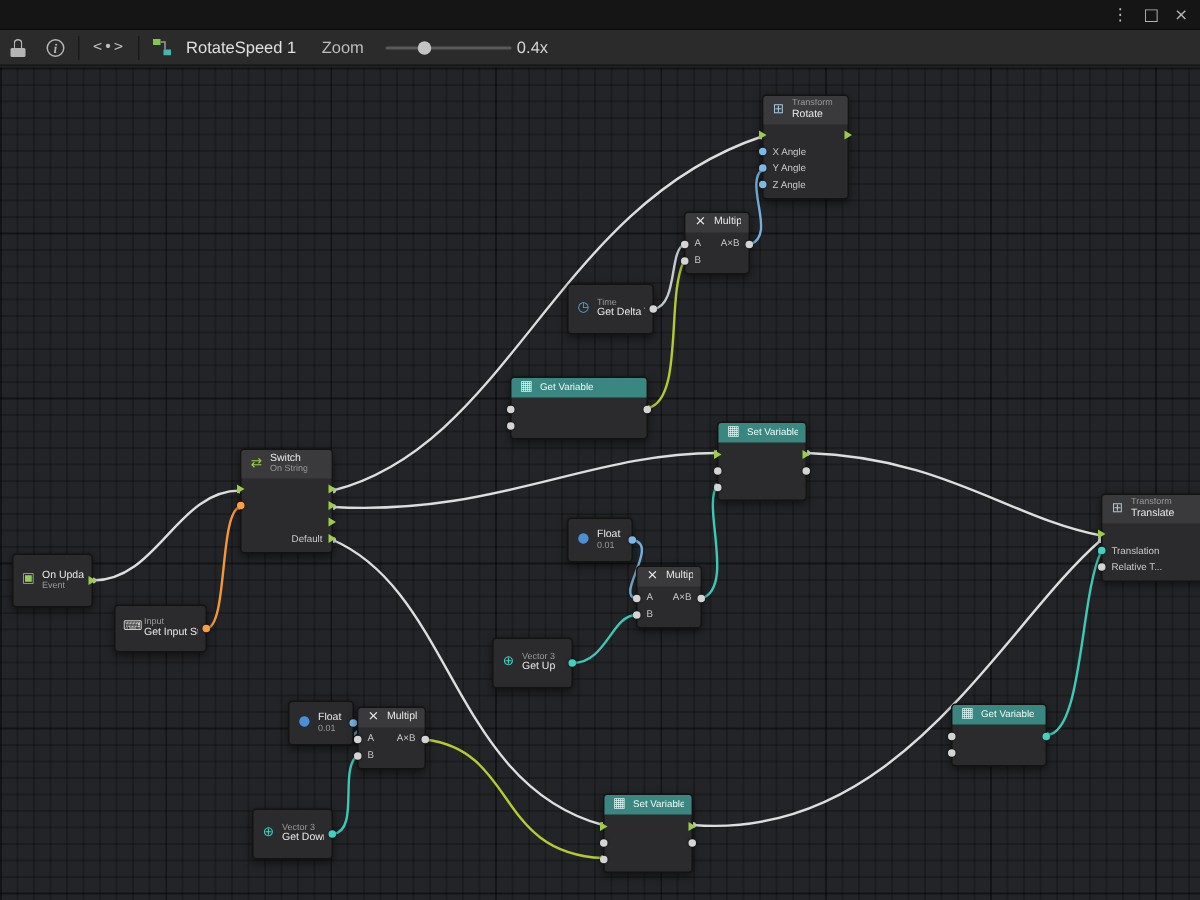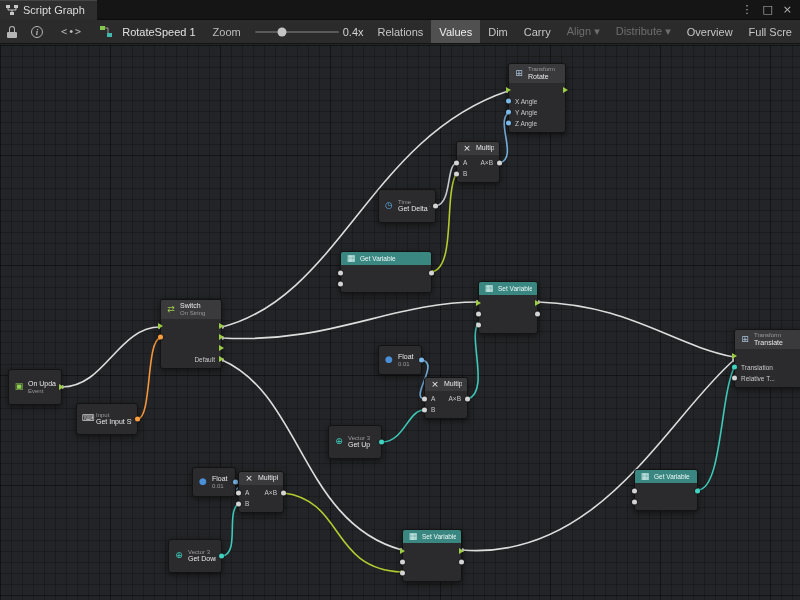--- a/index.html
+++ b/index.html
@@ -83,29 +83,20 @@
   .port.tri.left { left:-3px; } .port.tri.right { right:-3px; }
   .gnode.simple > .port { top:50%; }
   .tbicon { flex:none; }
 </style>
 </head>
 <body>
 
 <div class="window">
 
   <div class="titlebar">
-    <div class="tab">
-      <svg class="tbicon" width="12" height="12" viewBox="0 0 12 12">
-        <rect x="0" y="1" width="4" height="3" fill="#c8c8c8"></rect>
-        <rect x="8" y="1" width="4" height="3" fill="#c8c8c8"></rect>
-        <rect x="4" y="8" width="4" height="3" fill="#c8c8c8"></rect>
-        <path d="M2 4 v2 h8 v-2 M6 6 v2" stroke="#c8c8c8" stroke-width="1" fill="none"></path>
-      </svg>
-      <span>Script Graph</span>
-    </div>
     <div class="win-controls">
       <span class="win-glyph">⋮</span>
       <span class="win-glyph">□</span>
       <span class="win-glyph">×</span>
     </div>
   </div>
 
   <div class="toolbar">
     <div class="tb-pad">
       <span class="lock">
@@ -129,30 +120,20 @@
       </svg>
       <span>RotateSpeed 1</span>
     </div>
     <div class="zoom-wrap">
       <span class="zoom-label">Zoom</span>
       <div class="zoom-track">
         <span class="zoom-handle" style="left: 32%;"></span>
       </div>
       <span class="zoom-value">0.4x</span>
     </div>
-    <div class="tb-buttons">
-        <div class="tool-btn">Relations</div>
-        <div class="tool-btn active">Values</div>
-        <div class="tool-btn">Dim</div>
-        <div class="tool-btn">Carry</div>
-        <div class="tool-btn disabled">Align ▾</div>
-        <div class="tool-btn disabled">Distribute ▾</div>
-        <div class="tool-btn">Overview</div>
-        <div class="tool-btn">Full Scre</div>
-      </div>
   </div>
 
   <div class="canvas">
     <svg class="wires" width="800" height="555" viewBox="0 0 800 555">
         <path d="M62,342 C105,342 118,282 160,282" stroke="#e8e8e8" fill="none" stroke-width="1.6" opacity="0.95"></path>
         <circle cx="62" cy="342" r="2" fill="#e8e8e8"></circle>
         <circle cx="160" cy="282" r="2" fill="#e8e8e8"></circle>
         <path d="M138,374 C152,372 146,296 160,293" stroke="#ff9e3d" fill="none" stroke-width="1.6" opacity="0.95"></path>
         <circle cx="138" cy="374" r="2" fill="#ff9e3d"></circle>
         <circle cx="160" cy="293" r="2" fill="#ff9e3d"></circle>

